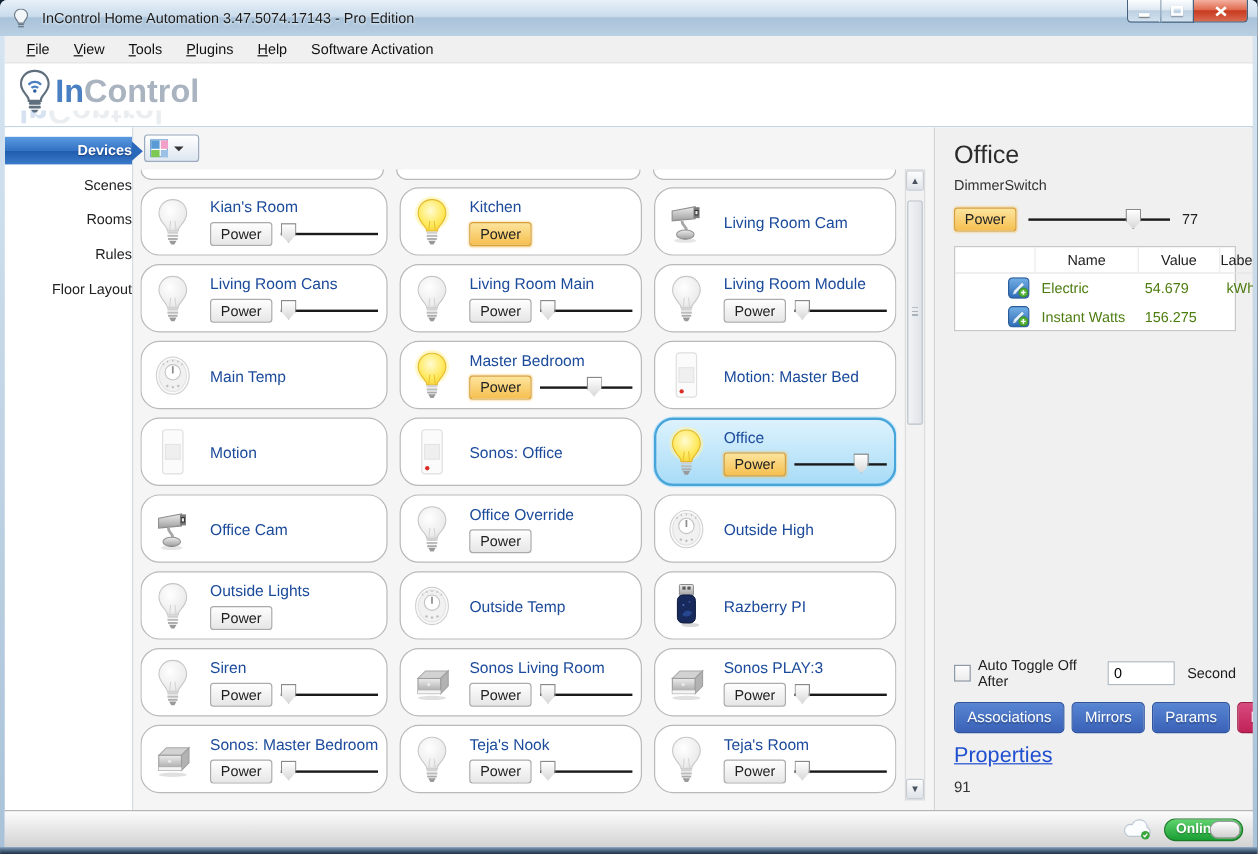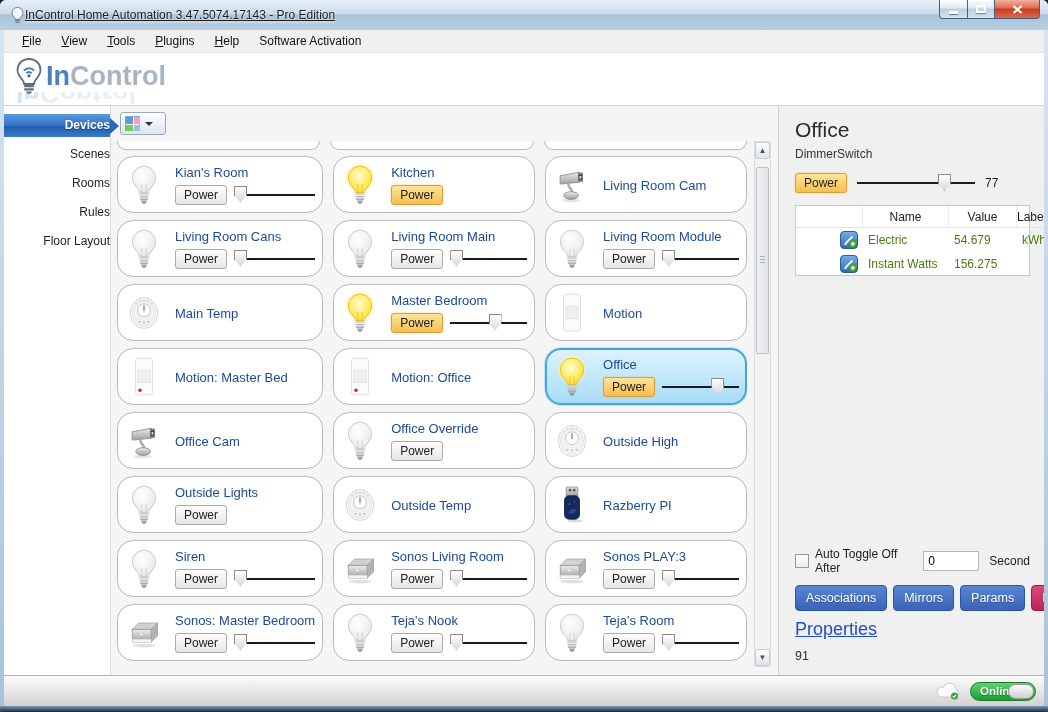--- a/index.html
+++ b/index.html
@@ -5,21 +5,21 @@
   * { margin:0; padding:0; box-sizing:border-box; }
   body { width:1048px; height:712px; font-family:"Liberation Sans", sans-serif; background:#123; }
 
   .window { position:relative; width:1048px; height:712px; border-radius:6px 6px 3px 3px; overflow:hidden;
             background:linear-gradient(180deg,#d8e6f2,#a9c2d8); }
 
   
   .titlebar { position:absolute; top:0; left:0; right:0; height:30px;
               background:linear-gradient(180deg,#e7f0f8 0%,#cbdcec 45%,#a9c3da 50%,#b9cfe2 100%);
               display:flex; align-items:center; padding-left:10px; }
-  .title-text { font-size:12px; color:#1c1c1c; text-shadow:0 1px 2px rgba(255,255,255,.9); margin-left:0;text-decoration:underline; }
+  .title-text { font-size:12px; color:#1c1c1c; text-shadow:0 1px 2px rgba(255,255,255,.9); margin-left:10px; }
   .win-btns { position:absolute; top:0; right:8px; display:flex; }
   .win-btn { height:19px; border:1px solid #45617e; border-top:none; display:flex; align-items:center; justify-content:center;
              background:linear-gradient(180deg,#fdfeff 0%,#dfe9f2 45%,#bcd0e2 50%,#d3e2ef 100%); }
   .win-btn.min { width:29px; border-radius:0 0 0 4px; }
   .win-btn.max { width:27px; border-left:none; }
   .win-btn.close { width:45px; border-left:none; border-radius:0 0 4px 0;
              background:linear-gradient(180deg,#f4b0a0 0%,#e06a4e 45%,#c83a20 50%,#d96b50 100%); }
   .glyph-min { width:9px; height:3px; background:#fff; box-shadow:0 1px 1px rgba(0,0,0,.45); margin-top:6px; }
   .glyph-max { width:10px; height:8px; border:2px solid #fff; box-shadow:0 1px 1px rgba(0,0,0,.35); }
 
@@ -419,48 +419,48 @@
                       <div class="thumb" style="left: 60%; margin-left: -7.8px;"></div>
                     </div>
                   </div>
                 </div>
               </div>
               <div class="card">
                 <span class="dev-icon">
                   <svg width="34" height="44" viewBox="0 0 36 46">
                     <rect x="9" y="3" width="18" height="39" rx="3" fill="#fbfbfb" stroke="#dedede"></rect>
                     <rect x="11.5" y="16" width="13" height="13" fill="#efefef" stroke="#e4e4e4"></rect>
+                    <circle cx="13.8" cy="37" r="1.9" fill="#dd2c24"></circle>
+                  </svg>
+                </span>
+                <div class="card-body">
+                  <div class="dev-name">Motion: Master Bed</div>
+                </div>
+              </div>
+              <div class="card">
+                <span class="dev-icon">
+                  <svg width="34" height="44" viewBox="0 0 36 46">
+                    <rect x="9" y="3" width="18" height="39" rx="3" fill="#fbfbfb" stroke="#dedede"></rect>
+                    <rect x="11.5" y="16" width="13" height="13" fill="#efefef" stroke="#e4e4e4"></rect>
                   </svg>
                 </span>
                 <div class="card-body">
                   <div class="dev-name">Motion</div>
                 </div>
               </div>
               <div class="card">
                 <span class="dev-icon">
                   <svg width="34" height="44" viewBox="0 0 36 46">
                     <rect x="9" y="3" width="18" height="39" rx="3" fill="#fbfbfb" stroke="#dedede"></rect>
                     <rect x="11.5" y="16" width="13" height="13" fill="#efefef" stroke="#e4e4e4"></rect>
                     <circle cx="13.8" cy="37" r="1.9" fill="#dd2c24"></circle>
                   </svg>
                 </span>
                 <div class="card-body">
-                  <div class="dev-name">Motion: Master Bed</div>
-                </div>
-              </div>
-              <div class="card">
-                <span class="dev-icon">
-                  <svg width="34" height="44" viewBox="0 0 36 46">
-                    <rect x="9" y="3" width="18" height="39" rx="3" fill="#fbfbfb" stroke="#dedede"></rect>
-                    <rect x="11.5" y="16" width="13" height="13" fill="#efefef" stroke="#e4e4e4"></rect>
-                    <circle cx="13.8" cy="37" r="1.9" fill="#dd2c24"></circle>
-                  </svg>
-                </span>
-                <div class="card-body">
-                  <div class="dev-name">Motion: Office</div>
+                  <div class="dev-name">Sonos: Office</div>
                 </div>
               </div>
               <div class="card selected">
                 <span class="dev-icon">
                   <svg width="32" height="44" viewBox="0 0 36 46">
                     <circle cx="18" cy="15" r="16" fill="#fff3a0" opacity="0.55"></circle>
                     <path d="M18 2 C10 2 5 8 5 15 C5 20 8 23.5 11 27 C12.5 28.8 13 30 13 31.5 L23 31.5 C23 30 23.5 28.8 25 27 C28 23.5 31 20 31 15 C31 8 26 2 18 2 Z" fill="url(#g-glow)" stroke="#e3b829"></path>
                     <path d="M15 31 L16 22 M21 31 L20 22" stroke="#e8c435" fill="none"></path>
                     <rect x="13" y="32" width="10" height="2" fill="#cfcfcf"></rect>
                     <rect x="13" y="35" width="10" height="2" fill="#bdbdbd"></rect>

